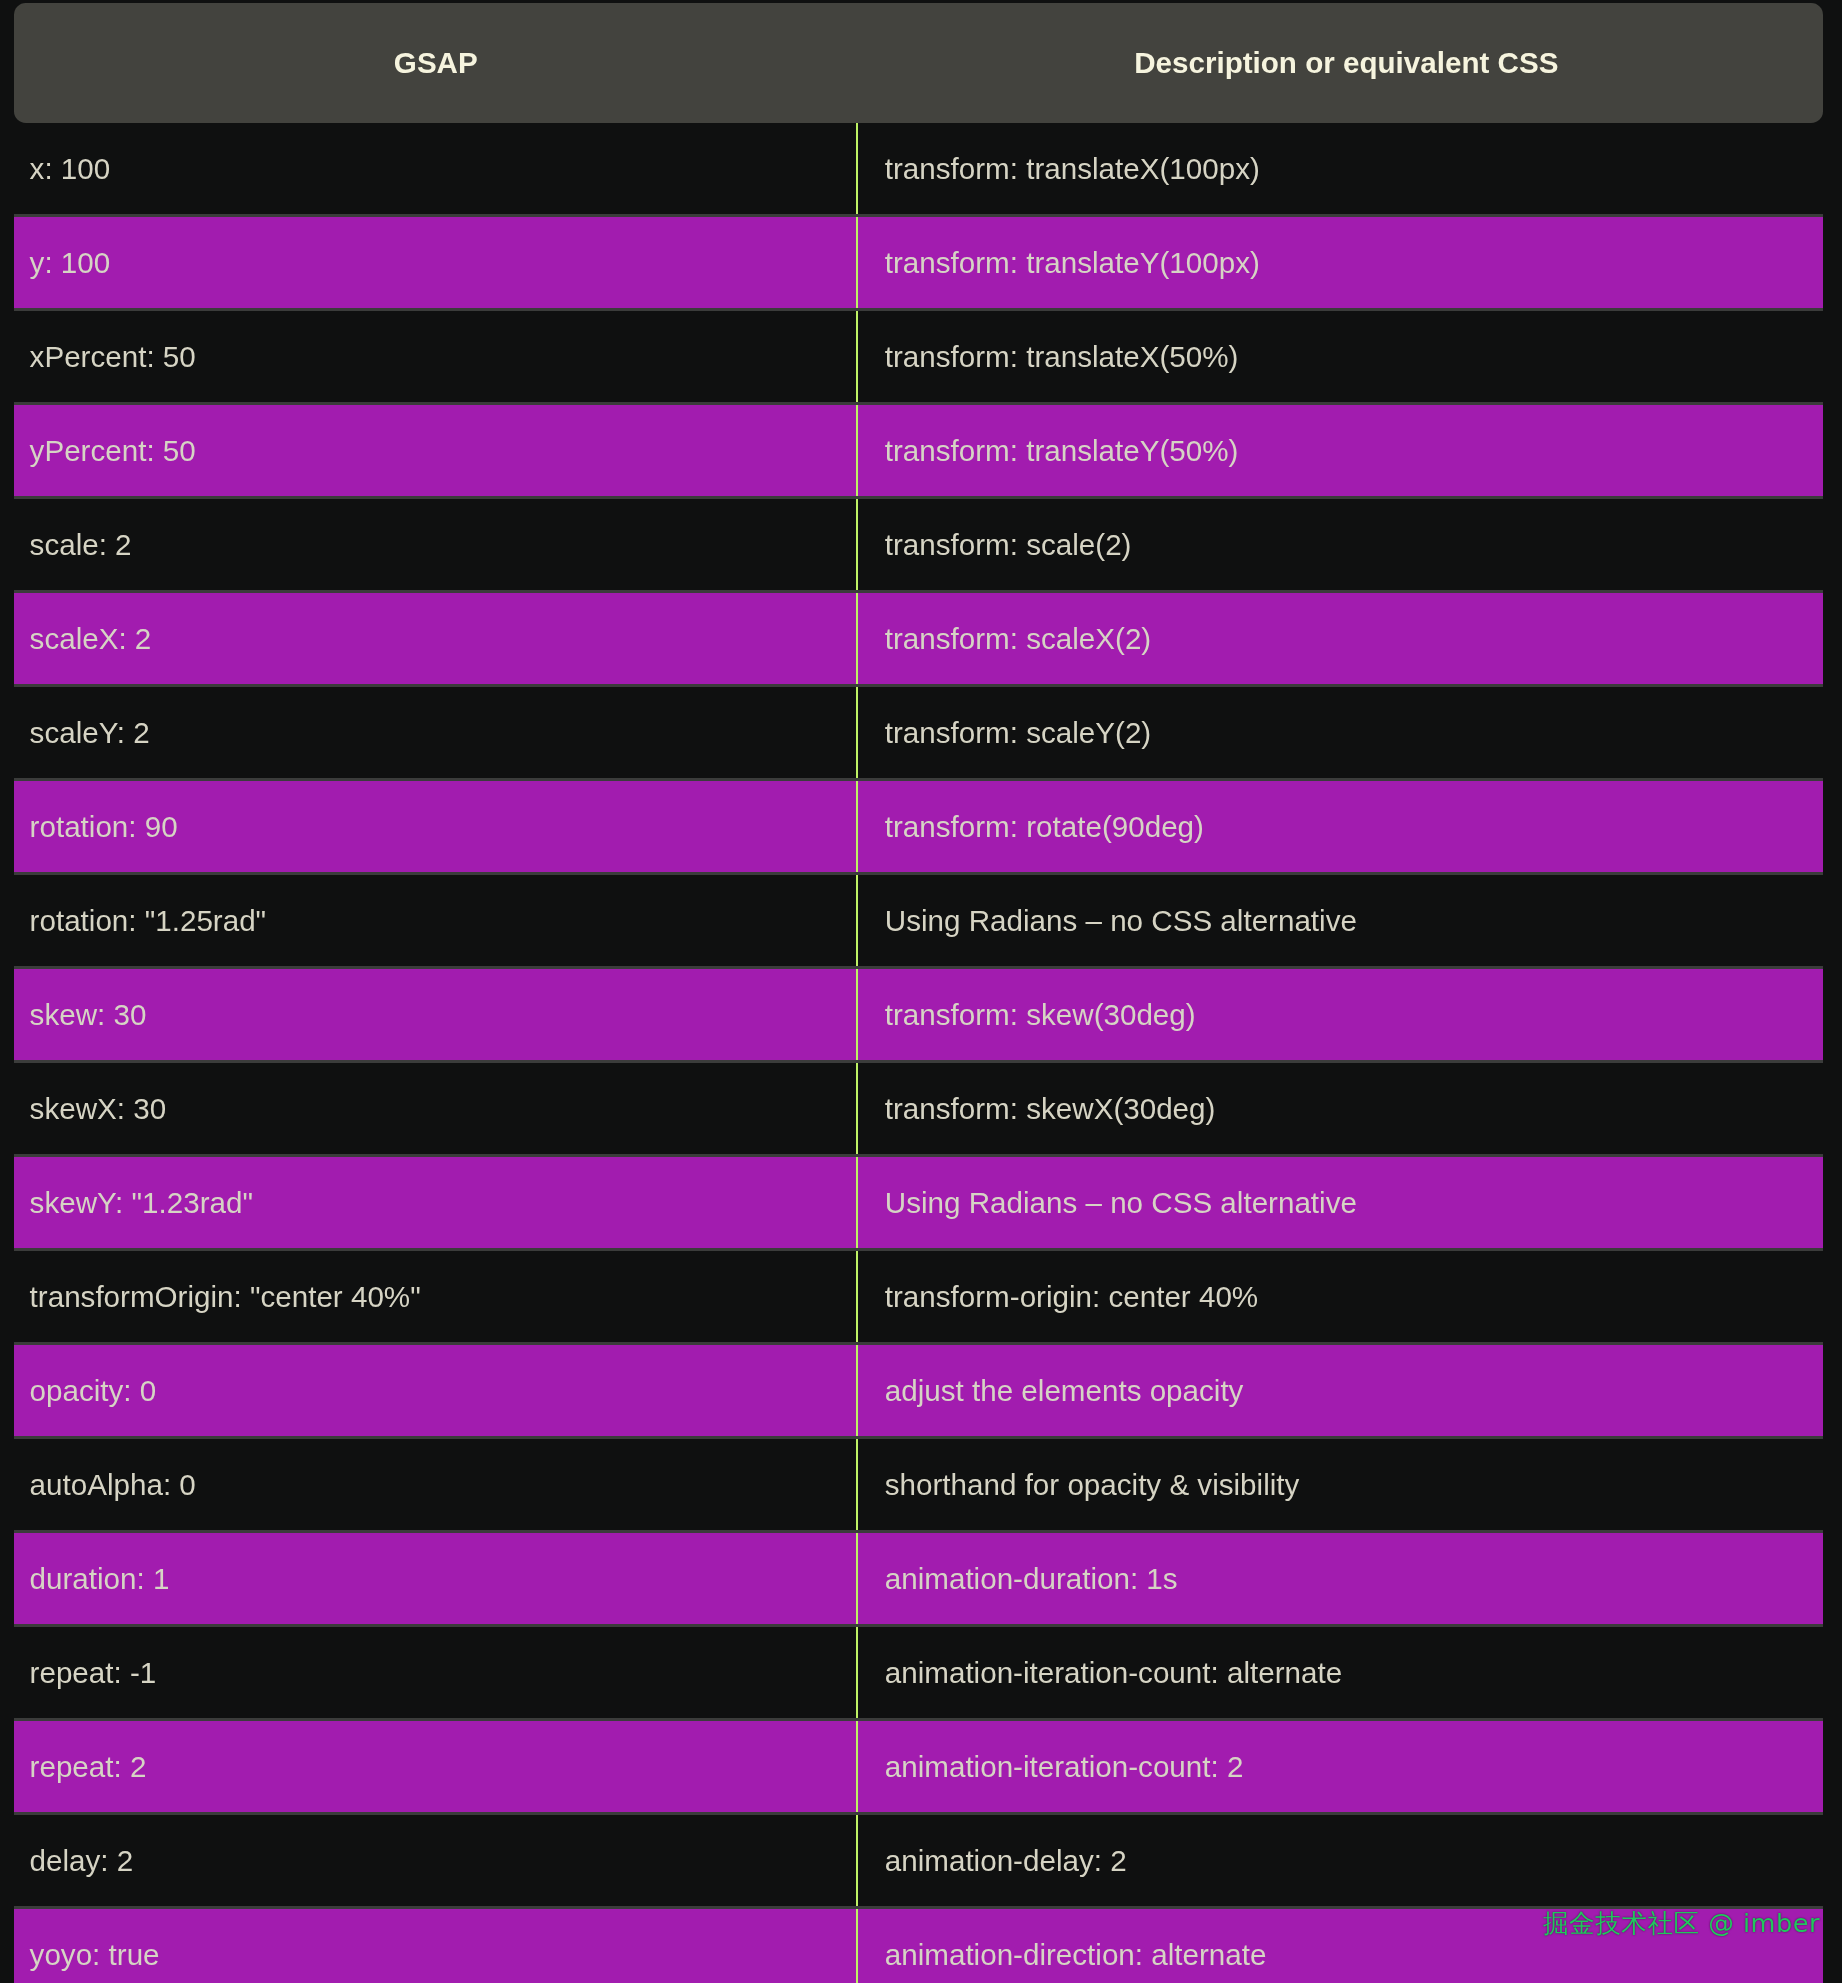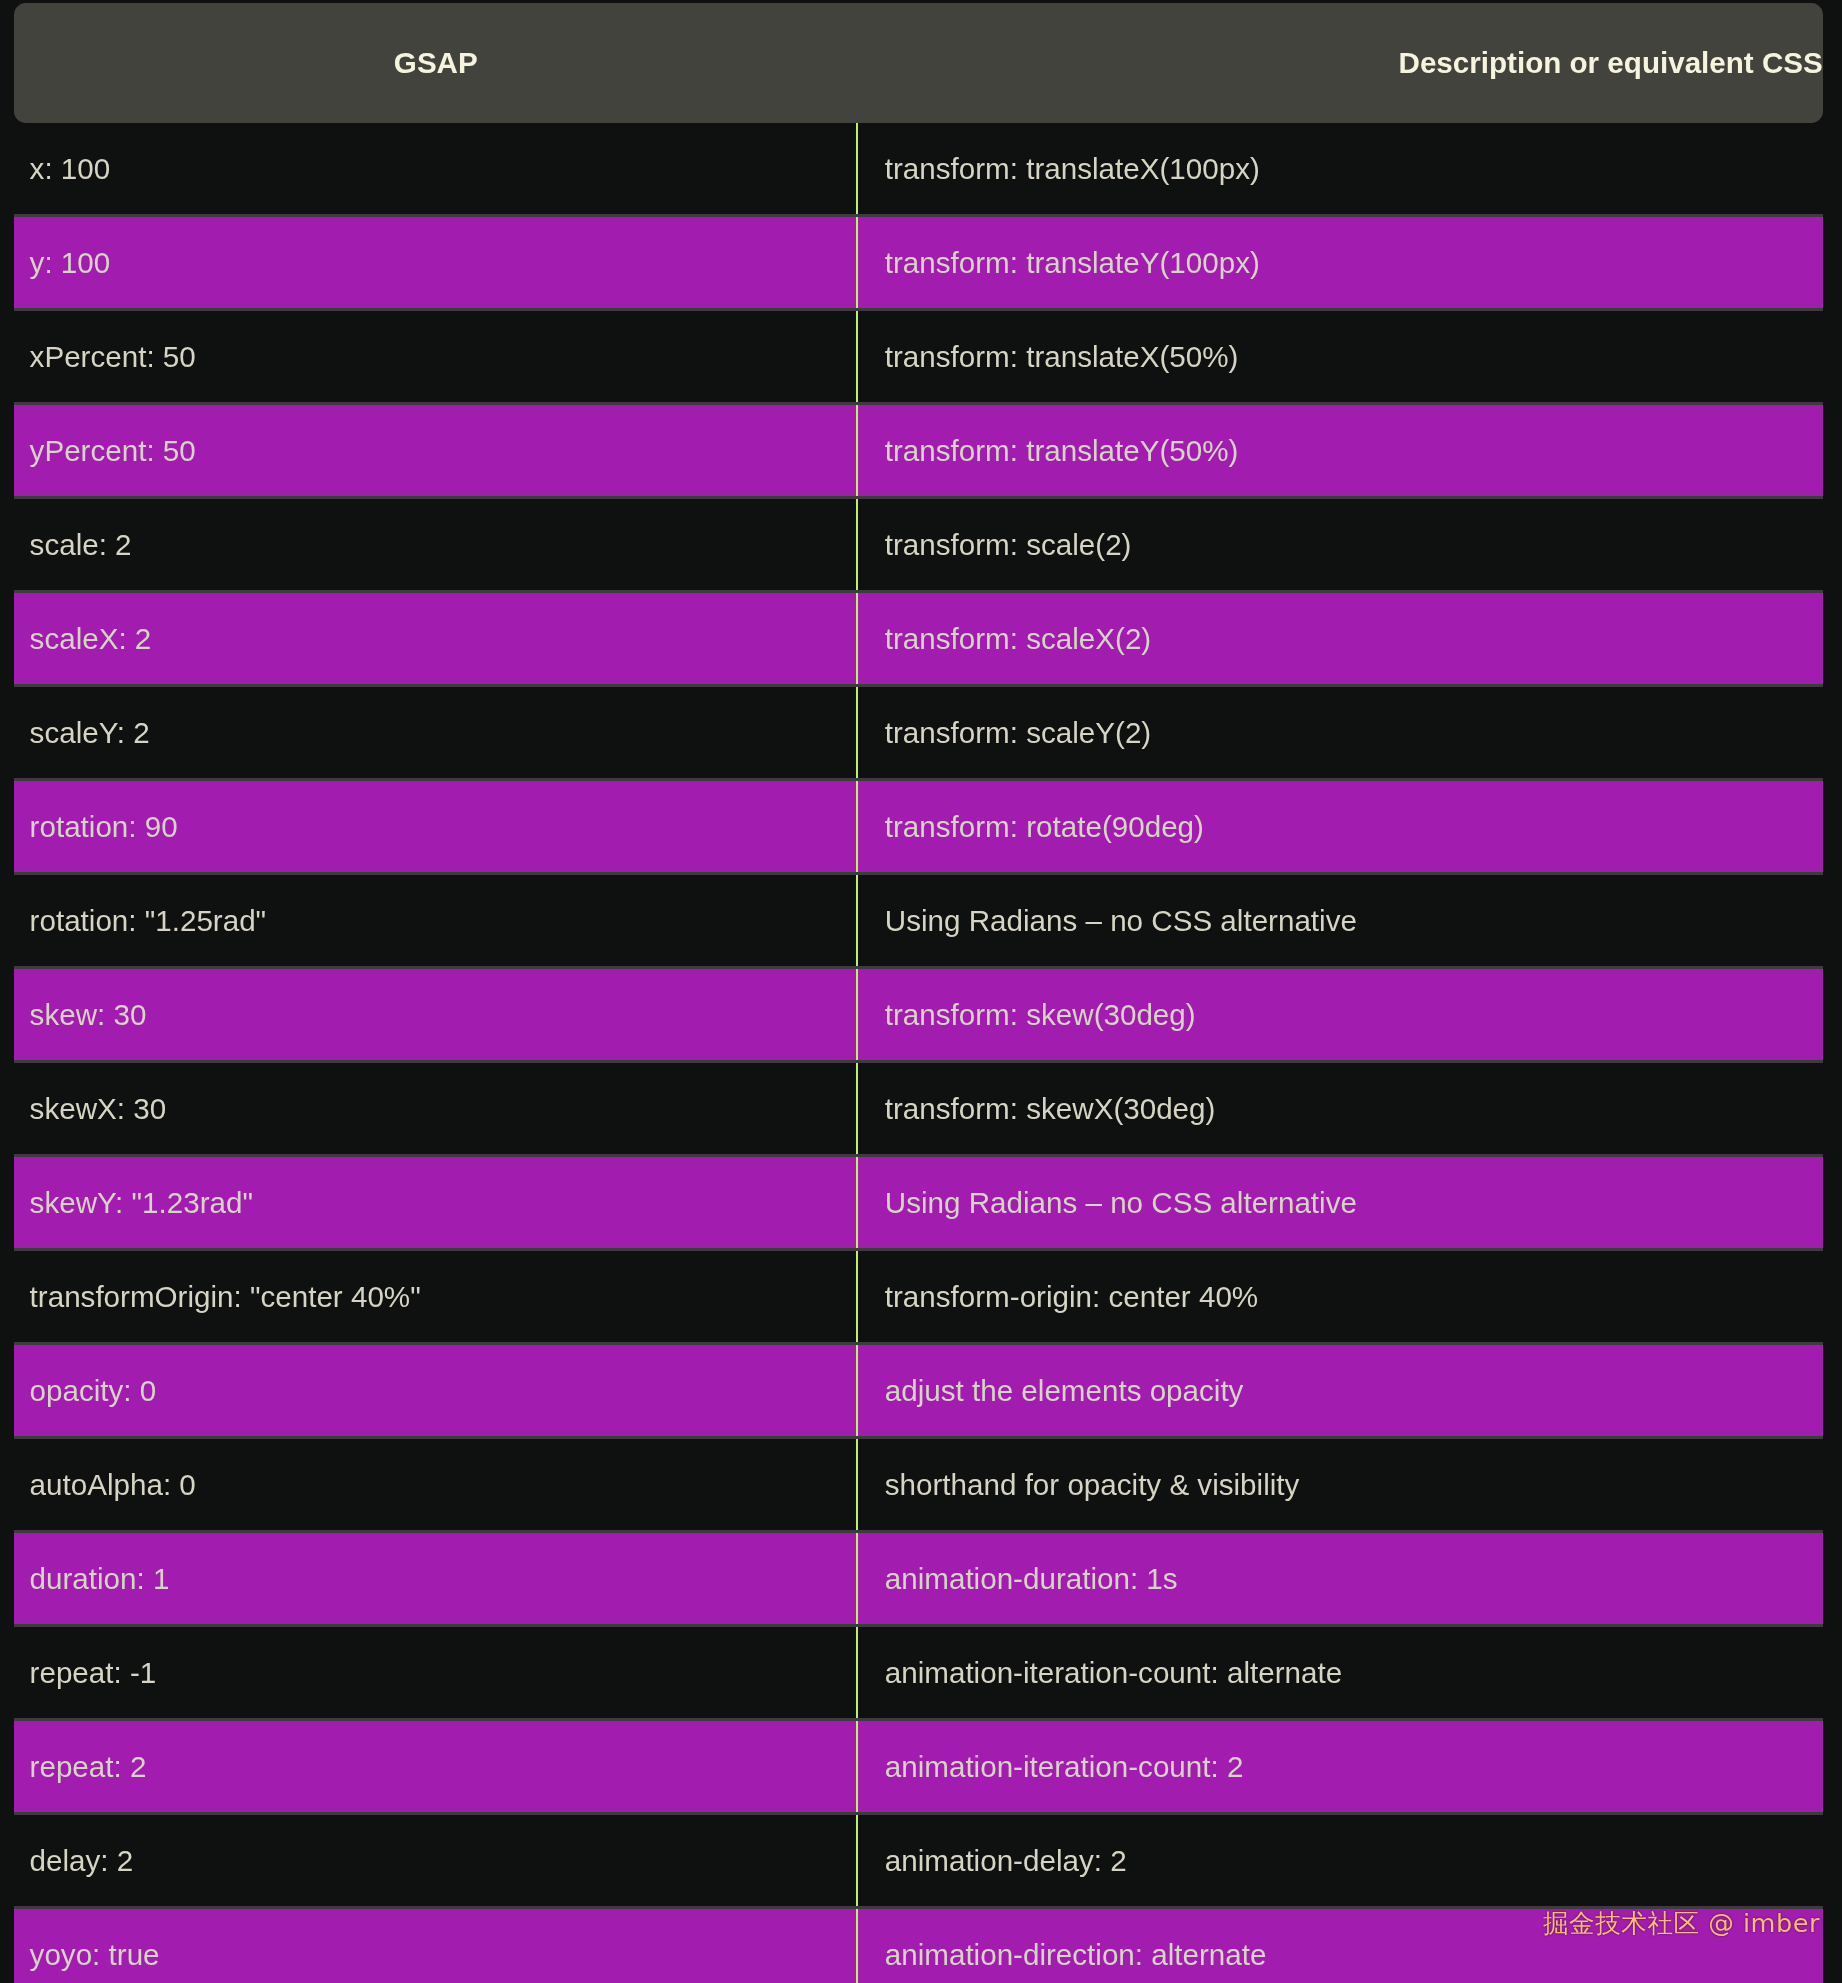--- a/index.html
+++ b/index.html
@@ -8,38 +8,38 @@
     font-family:"Liberation Sans", sans-serif;
   }
   .table {
     position:absolute; left:13.8px; top:3px; width:1809px;
   }
   .thead {
     display:flex; height:120px; background:#43433e; border-radius:11.8px;
     align-items:center; color:#f6f4de; font-size:29.6px; font-weight:bold;gap:12px;
   }
   .th-gsap { width:844px; text-align:center; }
-  .th-desc { flex:1; text-align:right; }
+  .th-desc { flex:1; text-align:center; }
   .row {
     display:flex; height:91px; border-bottom:3px solid #3b3c3b; box-sizing:content-box;
     align-items:center; color:#d6d4c4; font-size:29.6px;
   }
   .row.odd { background:#0f1010; }
   .row.even { background:#a21caf; }
   .row:last-child { border-bottom:none; }
   .cell-gsap {
     width:844px; height:100%; display:flex; align-items:center; padding-left:15.8px;
     box-sizing:border-box; border-right:2px solid #bef264;
   }
   .cell-desc {
     flex:1; height:100%; display:flex; align-items:center; padding-left:27px; box-sizing:border-box;
   }
   .rows { margin-top:0; }
   .watermark {
-    position:absolute; left:1543px; top:1906px; color:#fdba74; font-size:25.6px;
+    position:absolute; left:1543px; top:1906px; color:#22c55e; font-size:25.6px;
     font-family:"DejaVu Sans", sans-serif; letter-spacing:0.5px;
     text-shadow:0 0 2px rgba(0,0,0,0.6);
   }
 </style>
 </head>
 <body>
 
 <div class="table">
   <div class="thead">
     <div class="th-gsap">GSAP</div>

